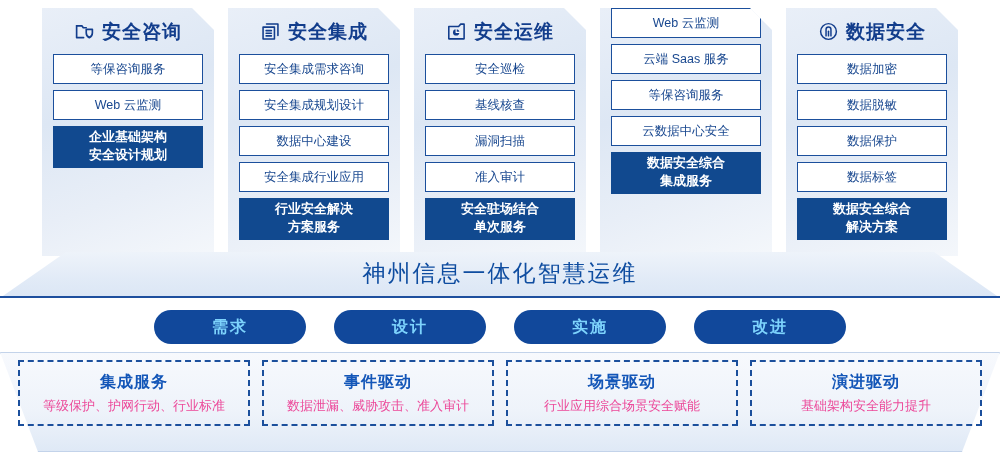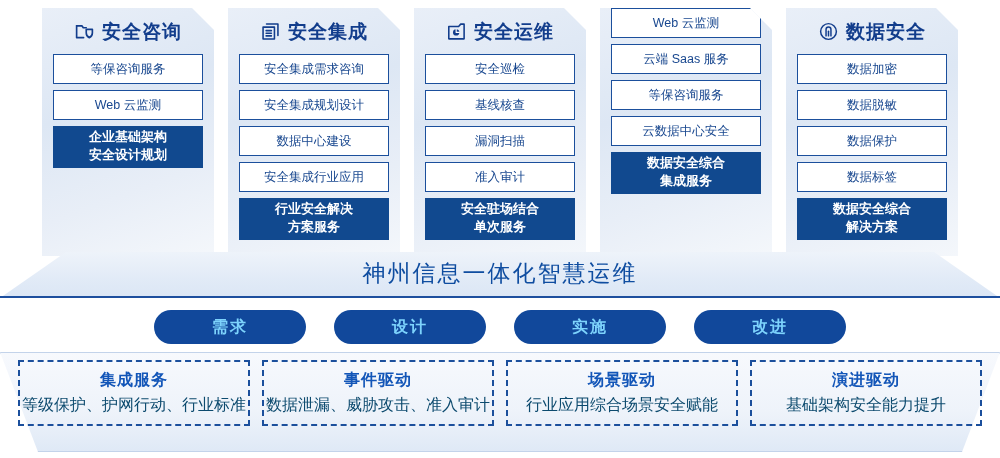--- a/index.html
+++ b/index.html
@@ -105,21 +105,21 @@
     display:flex;justify-content:center;gap:12px;
   }
   .driver{
     width:228px;height:62px;
     border:2px dashed #1b4f9c;
     display:flex;flex-direction:column;align-items:center;justify-content:center;
     gap:4px;
     background:transparent;
   }
   .driver-title{font-size:16px;font-weight:bold;color:#1356b8;letter-spacing:1px;}
-  .driver-desc{font-size:16px;color:#0c4a6e;white-space:nowrap;}
+  .driver-desc{font-size:13px;color:#ec4899;white-space:nowrap;}
 </style>
 </head>
 <body>
 
 <div class="stage">
 
   <div class="cards">
 
     <div class="card">
       <div class="card-head">

